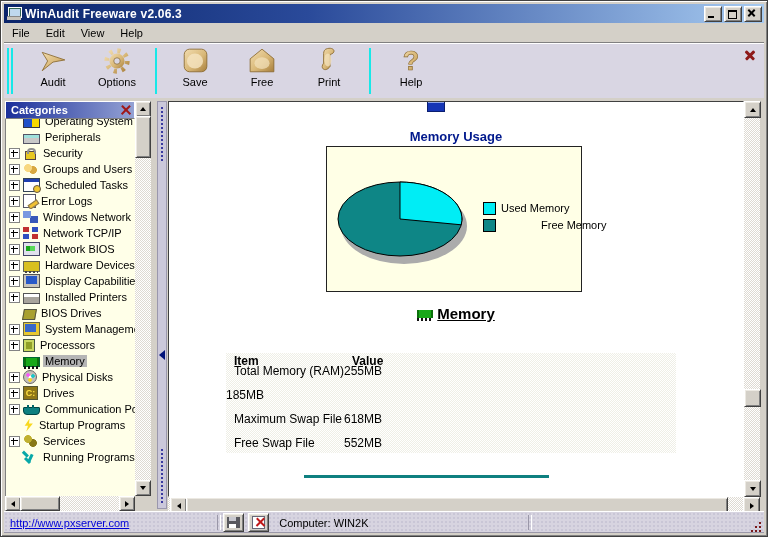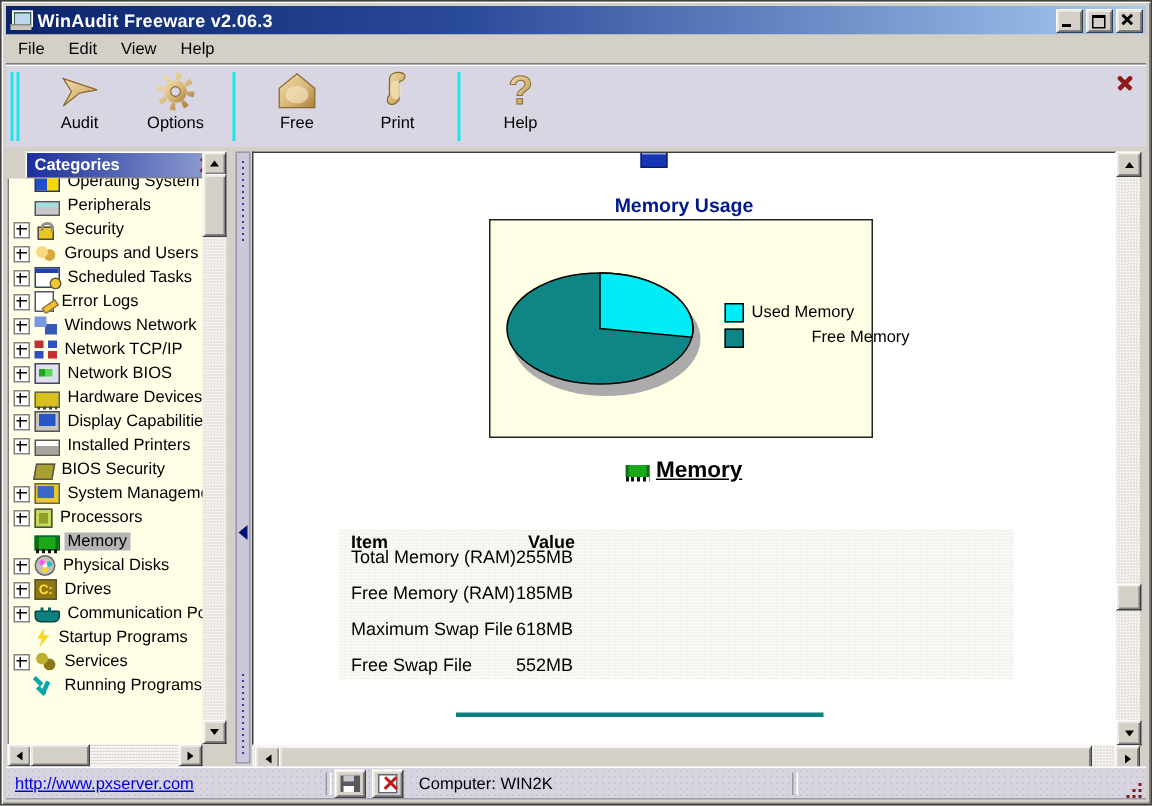--- a/index.html
+++ b/index.html
@@ -34,21 +34,21 @@
   .tbtn{width:58px;margin:0 3px;display:flex;flex-direction:column;align-items:center;gap:1px;}
   .tbtn svg{display:block;}
   .tlbl{font-size:11px;}
   .tbx{position:absolute;right:8px;top:6px;width:12px;height:12px;}
   .tbx::before,.tbx::after{content:'';position:absolute;left:0;top:5px;width:12px;height:2.6px;background:#8E1A1A;border-radius:1px;}
   .tbx::before{transform:rotate(45deg);} .tbx::after{transform:rotate(-45deg);}
   
   .client{position:absolute;left:3px;top:97px;right:3px;height:416px;background:#D4D0C8;}
   
   .panel{position:absolute;left:1px;top:3px;width:146px;height:408px;}
-  .phead{position:absolute;left:12px;top:0;width:130px;height:18px;
+  .phead{position:absolute;left:0;top:0;width:130px;height:18px;
     background:linear-gradient(90deg,#1B2F9A,#94A2D4);color:#fff;font-weight:bold;
     display:flex;align-items:center;padding-left:5px;box-sizing:border-box;border:1px solid #fff;border-bottom-color:#808080;}
   .px{position:absolute;right:3px;top:3px;width:10px;height:10px;}
   .px::before,.px::after{content:'';position:absolute;left:-1px;top:4px;width:12px;height:2.4px;background:#A01818;}
   .px::before{transform:rotate(45deg);} .px::after{transform:rotate(-45deg);}
   .tree{position:absolute;left:0;top:18px;width:132px;height:377px;background:#FFFFE8;
     border-left:1px solid #808080;box-sizing:border-box;overflow:hidden;}
   .rows{margin-top:-6px;}
   .trow{height:16px;display:flex;align-items:center;padding-left:2px;white-space:nowrap;overflow:hidden;}
   .tl{padding:0 2px;font-size:11px;}
@@ -196,20 +196,27 @@
     </div>
     <div class="tbtn">
       <svg width="30" height="28" viewBox="0 0 26 26">
         <circle cx="13" cy="13" r="9.5" fill="none" stroke="url(#gg)" stroke-width="4.5" stroke-dasharray="3 4.46"></circle>
         <circle cx="13" cy="13" r="7" fill="url(#gg)"></circle>
         <circle cx="13" cy="13" r="3" fill="#D9D6E3" stroke="#8a6a30" stroke-width="0.7"></circle>
       </svg>
       <span class="tlbl">Options</span>
     </div>
     <span class="csep" style="margin-left:6px;margin-right:6px;"></span>
+    <div class="tbtn">
+      <svg width="30" height="28" viewBox="0 0 26 26">
+        <rect x="3" y="2" width="21" height="21" rx="5" fill="url(#gg)" stroke="#8a6a30" stroke-width="0.8"></rect>
+        <ellipse cx="13" cy="13" rx="7.5" ry="7" fill="#F4E3BE" opacity="0.85"></ellipse>
+      </svg>
+      <span class="tlbl">Save</span>
+    </div>
     <div class="tbtn" style="margin-left:6px;">
       <svg width="30" height="28" viewBox="0 0 26 26">
         <polygon points="13,2 24,11 24,23 2,23 2,11" fill="url(#gg)" stroke="#8a6a30" stroke-width="0.8"></polygon>
         <ellipse cx="13" cy="15" rx="7" ry="5.5" fill="#F4E3BE" opacity="0.7"></ellipse>
       </svg>
       <span class="tlbl">Free</span>
     </div>
     <div class="tbtn" style="margin-left:6px;">
       <svg width="30" height="28" viewBox="0 0 26 26">
         <path d="M10,2 C17,-1 21,5 14,7 L14,18 C10,24 4,20 8,15 L8,6 C8,4 9,2.6 10,2 Z" fill="url(#gg)" stroke="#8a6a30" stroke-width="0.8"></path>
@@ -292,21 +299,21 @@
               <span class="tl">Display Capabilities</span>
             </div>
           <div class="trow">
               <span class="plus"></span>
               <span class="ti i-prn"></span>
               <span class="tl">Installed Printers</span>
             </div>
           <div class="trow">
               <span class="plus blank"></span>
               <span class="ti i-bios"></span>
-              <span class="tl">BIOS Security</span>
+              <span class="tl">BIOS Drives</span>
             </div>
           <div class="trow">
               <span class="plus"></span>
               <span class="ti i-sysm"></span>
               <span class="tl">System Management</span>
             </div>
           <div class="trow">
               <span class="plus"></span>
               <span class="ti i-cpu"></span>
               <span class="tl">Processors</span>
@@ -392,21 +399,20 @@
           <div class="rthead">
             <span class="hc c1">Item</span>
             <span class="hc c2">Value</span>
           </div>
           <div class="rtbody">
             <div class="rrow">
                 <span class="rc1">Total Memory (RAM)</span>
                 <span>255MB</span>
               </div>
             <div class="rrow">
-                <span class="rc1">Free Memory (RAM)</span>
                 <span>185MB</span>
               </div>
             <div class="rrow">
                 <span class="rc1">Maximum Swap File</span>
                 <span>618MB</span>
               </div>
             <div class="rrow">
                 <span class="rc1">Free Swap File</span>
                 <span>552MB</span>
               </div>

